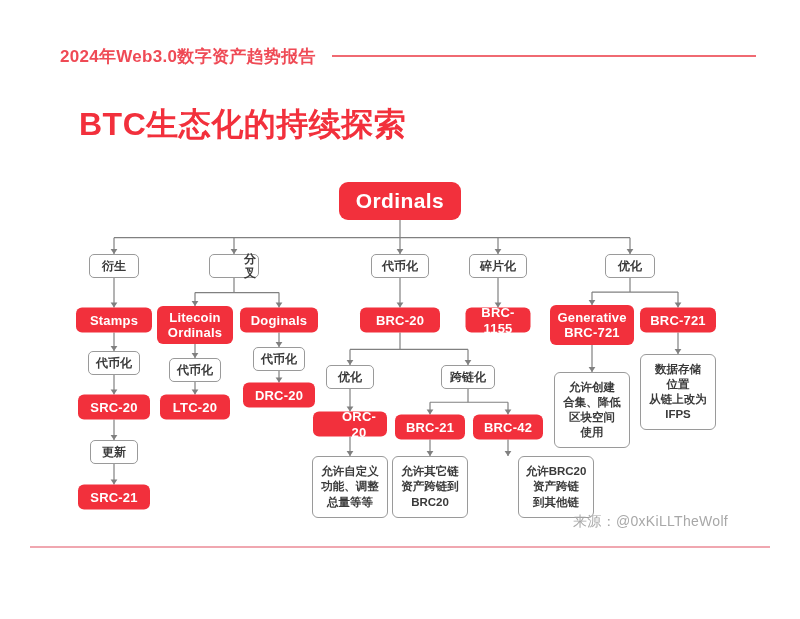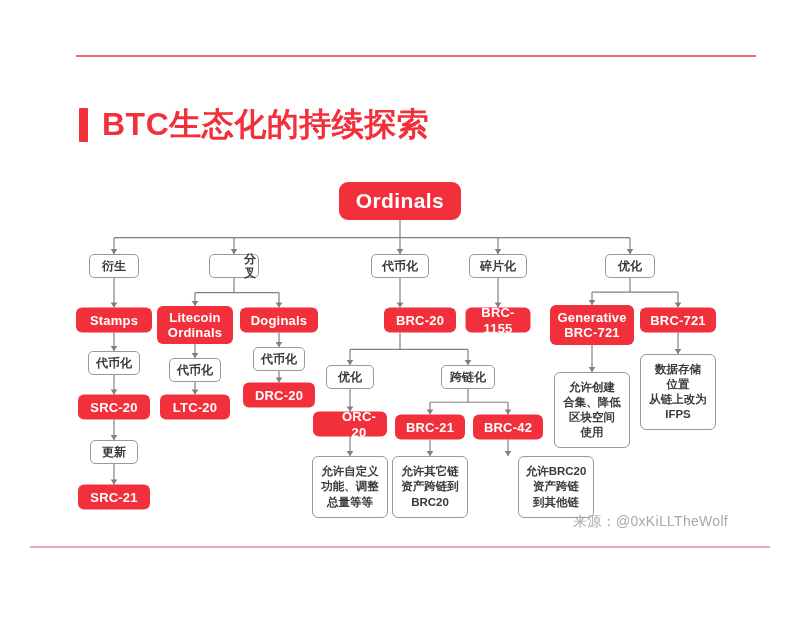--- a/index.html
+++ b/index.html
@@ -41,20 +41,21 @@
     margin-right: 4px;
   }
 
   #title-row {
     position: absolute;
     left: 79px;
     top: 103px;
     height: 44px;
     display: flex;
     align-items: center;
+    flex-direction: column;
   }
   #title-bar {
     width: 9px;
     height: 34px;
     background: #f2303c;
     margin-right: 14px;
     border-radius: 1px;
   }
   #title-text {
     font-size: 32px;
@@ -144,20 +145,21 @@
     top: 546px;
     width: 740px;
     height: 2px;
     background: #f0a7b0;
   }
 </style>
 </head>
 <body>
 
 <div id="kicker-row">
+  <span id="kicker-text">2024年Web3.0数字资产趋势报告</span>
   <span id="kicker-rule"></span>
 </div>
 
 <div id="title-row">
   <span id="title-bar"></span>
   <span id="title-text">BTC生态化的持续探索</span>
 </div>
 
 <div id="diagram">
   <svg id="edges" viewBox="0 0 800 619" preserveAspectRatio="none">
@@ -235,21 +237,21 @@
 <div class="node root" style="left: 400px; top: 201px; width: 122px; height: 38px;">Ordinals</div>
     <div class="node plain" style="left: 114px; top: 266px; width: 50px; height: 24px;">衍生</div>
     <div class="node plain" style="left: 234px; top: 266px; width: 50px; height: 24px; padding-left: 32px;">分叉</div>
     <div class="node plain" style="left: 400px; top: 266px; width: 58px; height: 24px;">代币化</div>
     <div class="node plain" style="left: 498px; top: 266px; width: 58px; height: 24px;">碎片化</div>
     <div class="node plain" style="left: 630px; top: 266px; width: 50px; height: 24px;">优化</div>
     <div class="node red" style="left: 114px; top: 320px; width: 76px; height: 25px;">Stamps</div>
     <div class="node red" style="left: 195px; top: 325px; width: 76px; height: 38px;">Litecoin
 Ordinals</div>
     <div class="node red" style="left: 279px; top: 320px; width: 78px; height: 25px;">Doginals</div>
-    <div class="node red" style="left: 400px; top: 320px; width: 72px; height: 25px; margin-left: 20px;">BRC-20</div>
+    <div class="node red" style="left: 400px; top: 320px; width: 80px; height: 25px;">BRC-20</div>
     <div class="node red" style="left: 498px; top: 320px; width: 65px; height: 25px;">BRC-1155</div>
     <div class="node red" style="left: 592px; top: 325px; width: 84px; height: 40px;">Generative
 BRC-721</div>
     <div class="node red" style="left: 678px; top: 320px; width: 76px; height: 25px;">BRC-721</div>
     <div class="node plain" style="left: 114px; top: 363px; width: 52px; height: 24px;">代币化</div>
     <div class="node plain" style="left: 195px; top: 370px; width: 52px; height: 24px;">代币化</div>
     <div class="node plain" style="left: 279px; top: 359px; width: 52px; height: 24px;">代币化</div>
     <div class="node plain" style="left: 350px; top: 377px; width: 48px; height: 24px;">优化</div>
     <div class="node plain" style="left: 468px; top: 377px; width: 54px; height: 24px;">跨链化</div>
     <div class="node red" style="left: 114px; top: 407px; width: 72px; height: 25px;">SRC-20</div>

